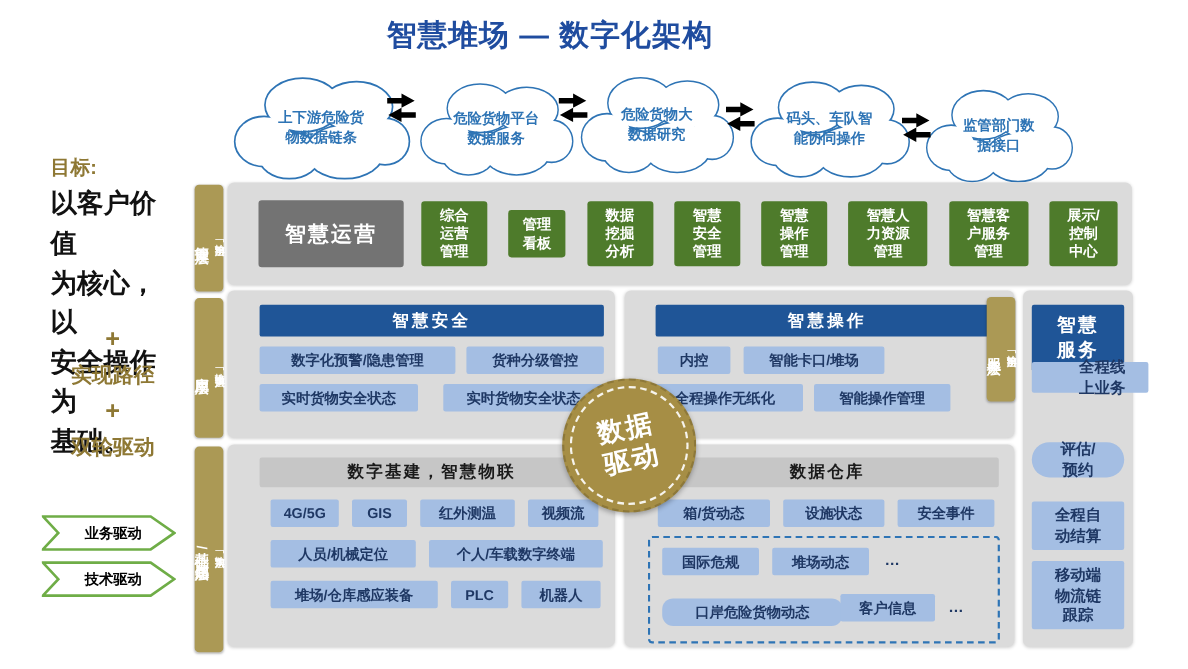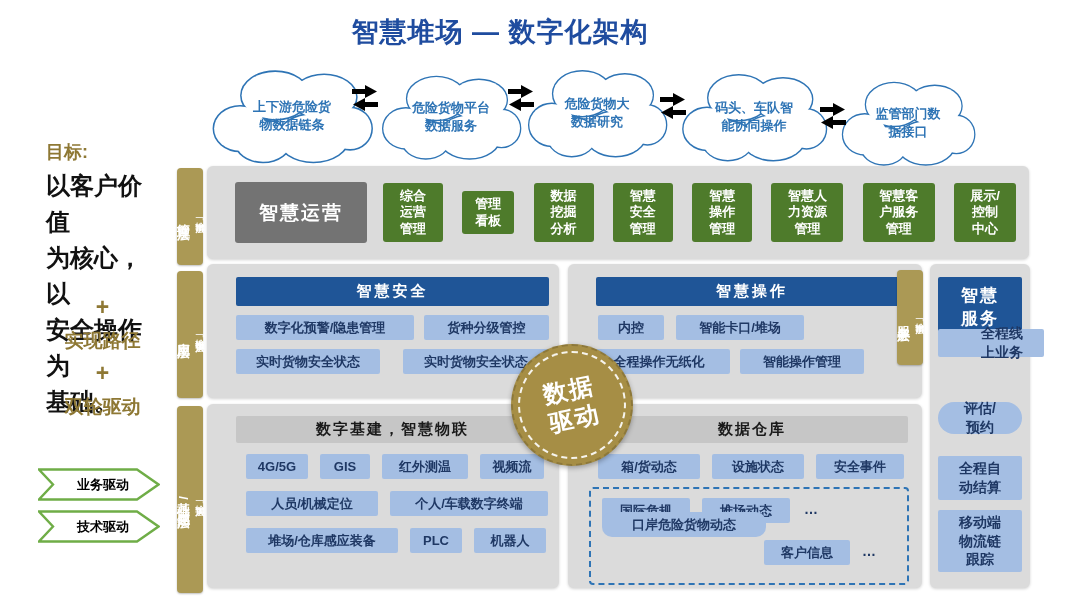--- a/index.html
+++ b/index.html
@@ -251,21 +251,21 @@
 
   <div class="sect" style="left:568px;top:404px;width:354px;height:184px;"></div>
   <div class="ghead" style="left:596px;top:416px;width:312px;">数据仓库</div>
   <div class="bbox" style="left:598px;top:454px;width:102px;">箱/货动态</div>
   <div class="bbox" style="left:712px;top:454px;width:92px;">设施状态</div>
   <div class="bbox" style="left:816px;top:454px;width:88px;">安全事件</div>
   <div class="dashed-box" style="left:589px;top:487px;width:316px;height:94px;"></div>
   <div class="bbox" style="left:602px;top:498px;width:88px;">国际危规</div>
   <div class="bbox" style="left:702px;top:498px;width:88px;">堆场动态</div>
   <div class="dots" style="left:804px;top:501px;">…</div>
-  <div class="bbox" style="left:602px;top:512px;width:164px;border-radius:10px;">口岸危险货物动态</div>
+  <div class="bbox" style="left:602px;top:544px;width:164px;border-radius:10px;">口岸危险货物动态</div>
   <div class="bbox" style="left:764px;top:540px;width:86px;">客户信息</div>
   <div class="dots" style="left:862px;top:543px;">…</div>
 
   <div class="sect" style="left:930px;top:264px;width:100px;height:324px;"></div>
   <div class="svc-head">智慧
 服务</div>
   <div class="svc-item" style="top:329px;height:28px;padding-left:22px;">全程线
 上业务</div>
   <div class="svc-item" style="top:402px;height:32px;border-radius:20px;">评估/
 预约</div>

